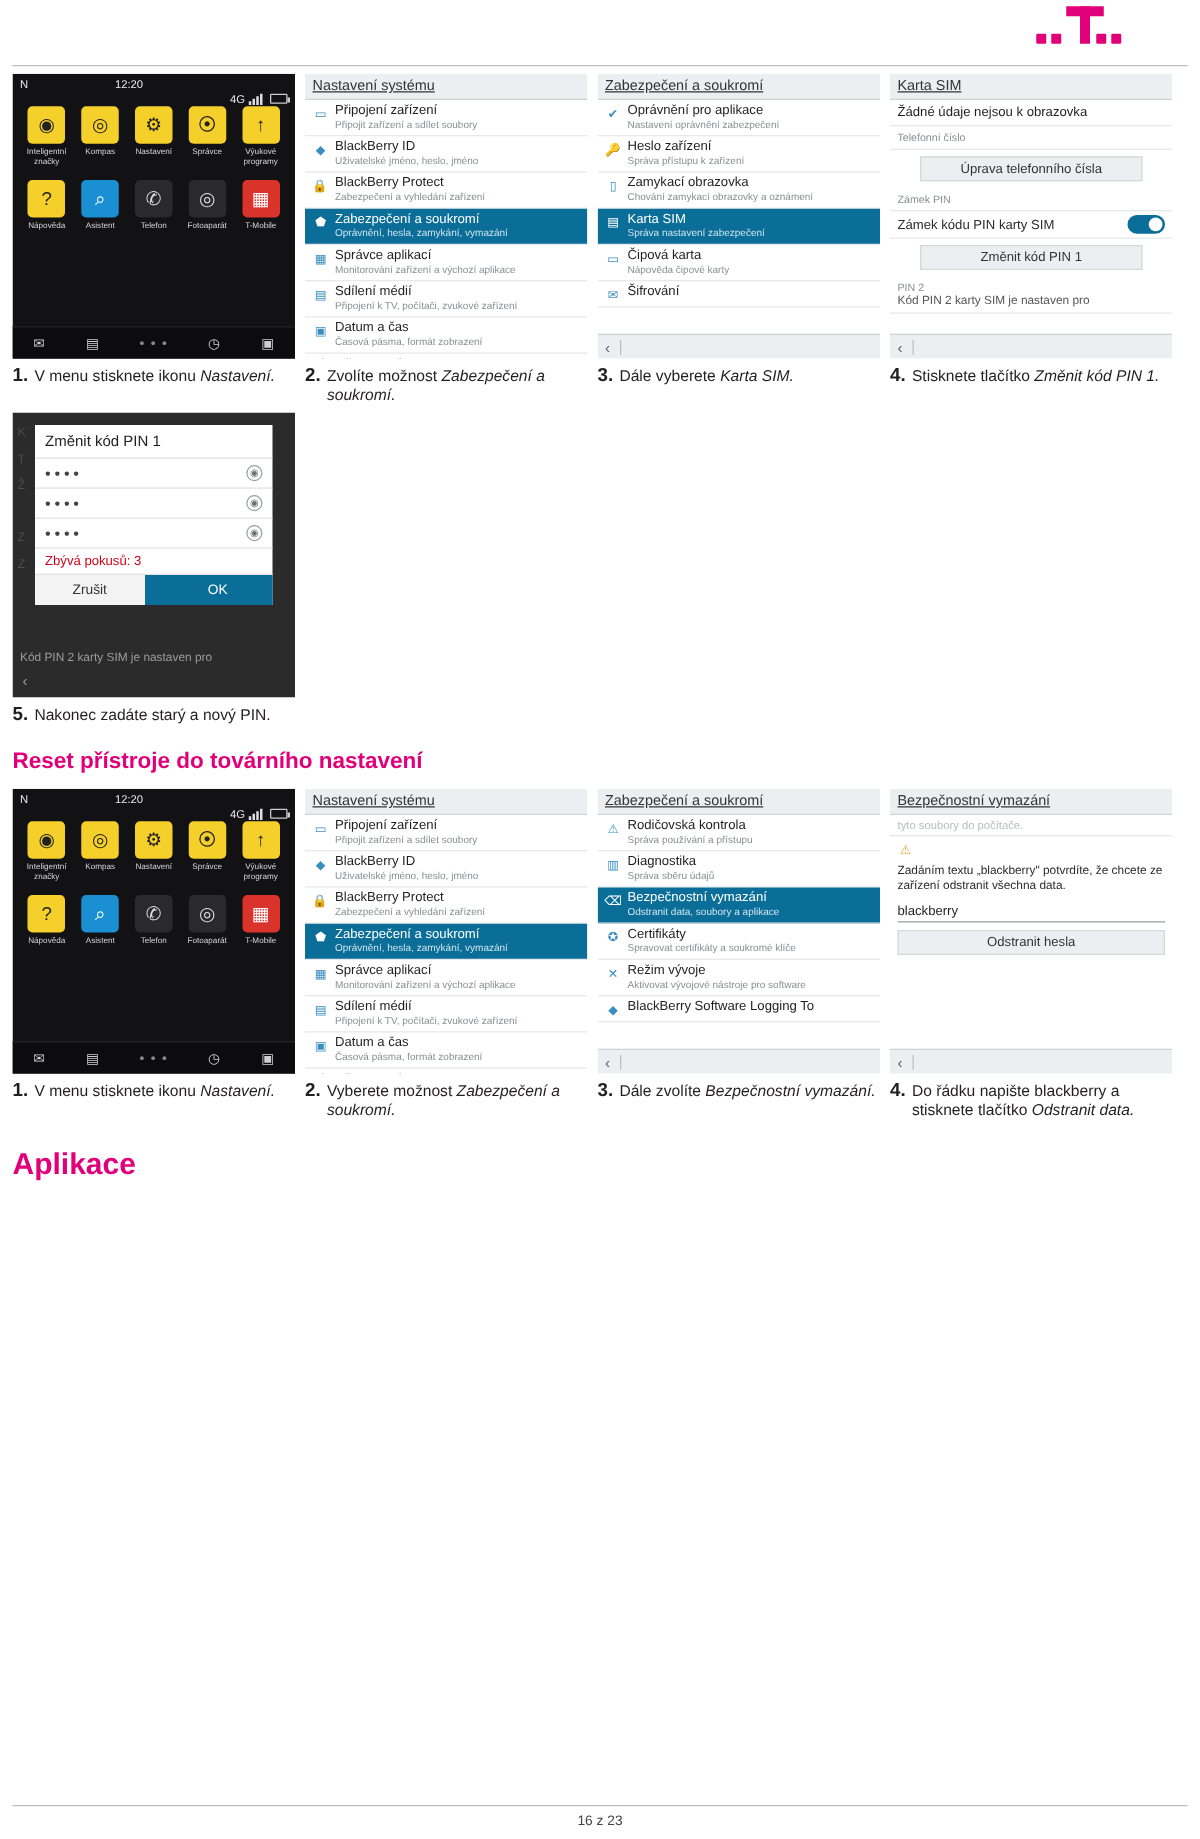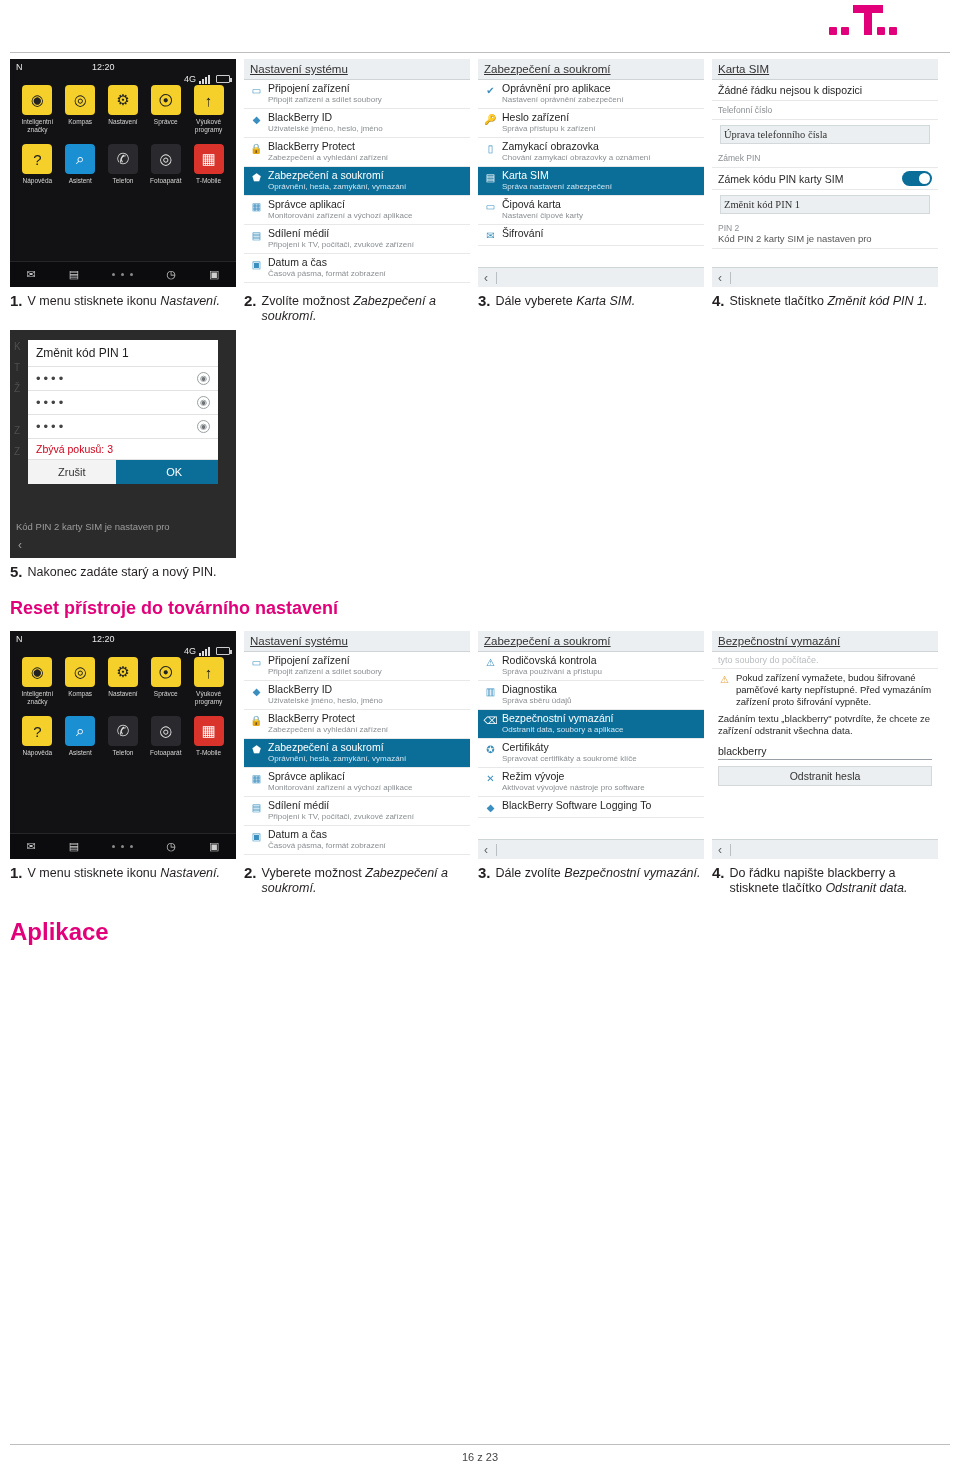--- a/index.html
+++ b/index.html
@@ -181,23 +181,23 @@
 
   
   .sim .srow {
     padding: 4px 6px;
     border-bottom: 1px solid #e6e8e9;
     font-size:10px;
   }
   .sim .lab { font-size: 8.5px; color:#8a8f92; display:block;}
   .sim .val { font-size: 10.5px; color:#1f1f1f; display:block;}
   .sim .btn {
-    margin: 5px 8px;
+    margin: 5px 24px;
     background:#eceff1; border:1px solid #d3d8da;
-    padding:3px; font-size:10.5px; color:#333;font-family:Liberation Serif, serif;
+    text-align:center; padding:3px; font-size:10.5px; color:#333;
   }
   .sim .toggle-row {
     display:flex; align-items:center; justify-content:space-between;
     padding: 3px 6px; border-bottom:1px solid #e6e8e9;
   }
   .toggle {
     width: 30px; height: 15px; border-radius: 8px;
     background:#0b6e99; position:relative; flex:0 0 30px;
   }
   .toggle b { position:absolute; right:2px; top:2px; width:11px;height:11px;border-radius:50%;background:#fff;display:block;}
@@ -440,41 +440,41 @@
         <span class="pic">▤</span>
         <span class="ptxt">
             <span class="t1">Karta SIM</span>
             <span class="t2">Správa nastavení zabezpečení</span>
           </span>
       </div>
       <div class="prow">
         <span class="pic">▭</span>
         <span class="ptxt">
             <span class="t1">Čipová karta</span>
-            <span class="t2">Nastavení čipové karty</span>
+            <span class="t2">Nápověda čipové karty</span>
           </span>
       </div>
       <div class="prow">
         <span class="pic">✉</span>
         <span class="ptxt">
             <span class="t1">Šifrování</span>
           </span>
       </div>
       <div class="pfoot">
         <span>‹</span>
         <span class="divider"></span>
       </div>
     </div>
   </div>
 
   <div class="shot">
     <div class="panel sim">
       <div class="phead">Karta SIM</div>
       <div class="srow">
-        <span class="val">Žádné řádku nejsou k dispozici</span>
+        <span class="val">Žádné údaje nejsou k obrazovka</span>
       </div>
       <div class="srow">
         <span class="lab">Telefonní číslo</span>
       </div>
       <div class="btn">Úprava telefonního čísla</div>
       <div class="srow">
         <span class="lab">Zámek PIN</span>
       </div>
       <div class="toggle-row">
         <span style="font-size:10.5px">Zámek kódu PIN karty SIM</span>
@@ -740,23 +740,20 @@
       </div>
     </div>
   </div>
 
   <div class="shot">
     <div class="panel">
       <div class="phead">Bezpečnostní vymazání</div>
       <div style="padding:3px 6px;font-size:9px;color:#b8bdc0;border-bottom:1px solid #e6e8e9">tyto soubory do počítače.</div>
       <div class="prow" style="border-bottom:none">
         <span class="pic" style="color:#e8a33d">⚠</span>
-        <span class="ptxt">
-            <span class="t1" style="font-size:9.5px;line-height:12px">Pokud zařízení vymažete, budou šifrované paměťové karty nepřístupné. Před vymazáním zařízení proto šifrování vypněte.</span>
-          </span>
       </div>
       <div style="padding:2px 6px 4px 6px;font-size:9.5px;line-height:12px;color:#2b2b2b">Zadáním textu „blackberry" potvrdíte, že chcete ze zařízení odstranit všechna data.</div>
       <div style="margin:4px 6px;border-bottom:1px solid #9aa0a3;padding-bottom:2px;font-size:10.5px;color:#1f1f1f">blackberry</div>
       <div style="margin:6px;background:#eceff1;border:1px solid #d3d8da;text-align:center;padding:3px;font-size:10.5px;color:#333">Odstranit hesla</div>
       <div class="pfoot">
         <span>‹</span>
         <span class="divider"></span>
       </div>
     </div>
   </div>

